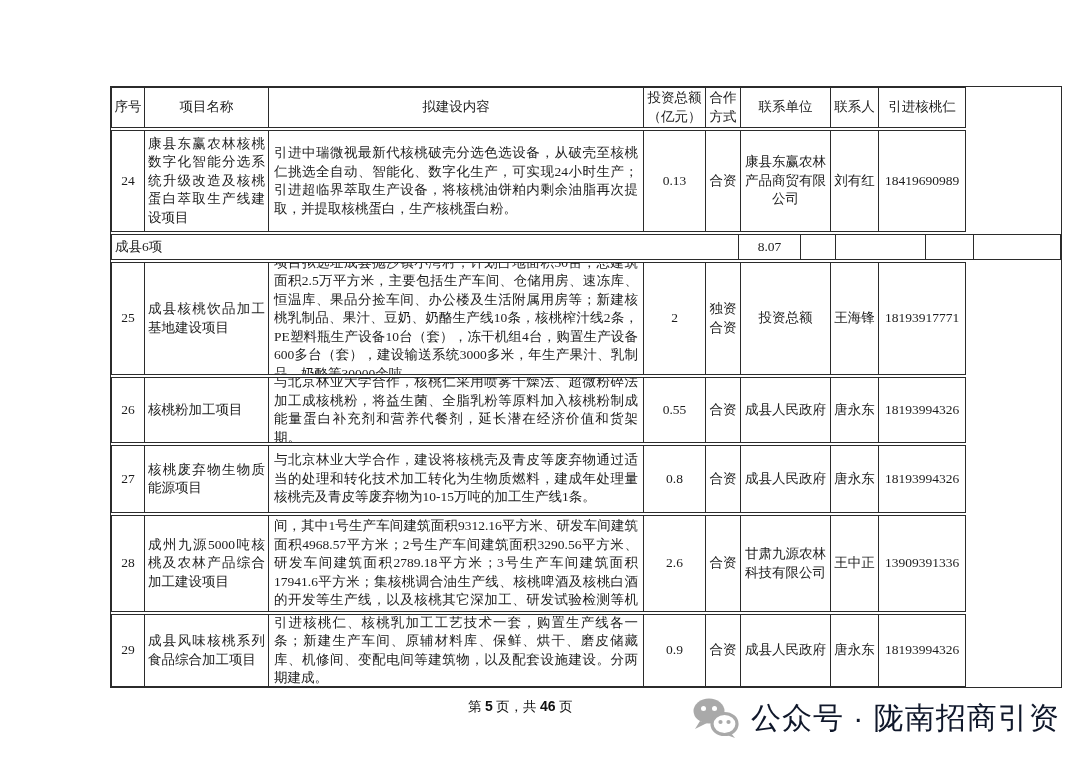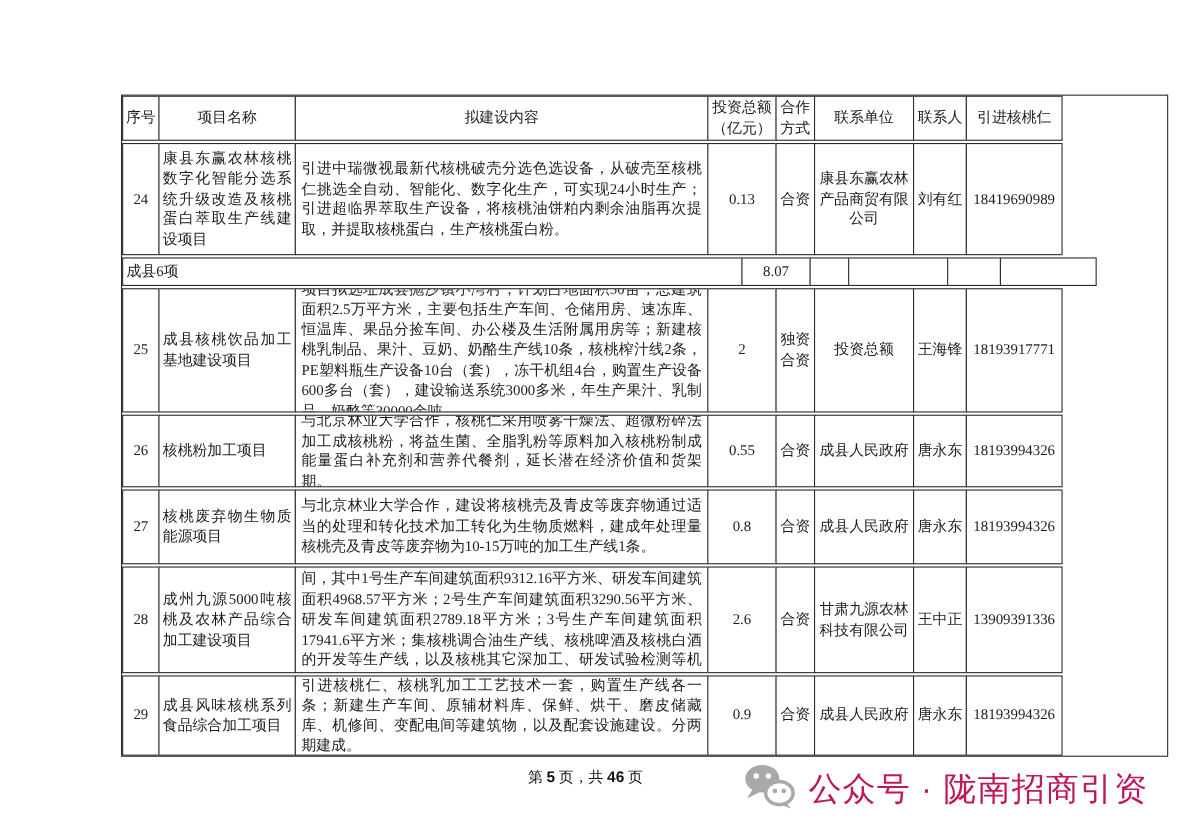--- a/index.html
+++ b/index.html
@@ -30,42 +30,42 @@
 
   
   .c1 { width:34px; }
   .c2 { width:125px; }
   .c3 { width:376px; }
   .c4 { width:63px; }
   .c5 { width:36px; }
   .c6 { width:91px; }
   .c7 { width:49px; }
   .c8 { width:88px; }
-  .cmerge { width:564px; }
+  .cmerge { width:628px; }
 
   
   .rh  { height:41px; }
   .r24 { height:102px; }
   .rs  { height:26px; }
   .r25 { height:113px; }
   .r26 { height:66px; }
   .r27 { height:68px; }
   .r28 { height:97px; }
   .r29 { height:73px; }
 
   .footer {
-    position:absolute; left:480px; top:697px;
+    position:absolute; left:468px; top:697px;
     font-size:13.5px; color:#111; white-space:nowrap;
   }
   .footer b { font-family:"Liberation Sans","DejaVu Sans",sans-serif; font-size:14px; }
 
   .watermark {
-    position:absolute; left:676px; top:694px;
-    display:flex; gap:11px;
-    color:#be185d;
+    position:absolute; left:692px; top:694px;
+    display:flex; align-items:center; gap:11px;
+    color:#0f172a;
   }
   .wm-text {
     font-family:"Liberation Sans","DejaVu Sans",sans-serif;
     font-size:30px; line-height:48px; letter-spacing:1px; white-space:nowrap;
   }
 </style>
 </head>
 <body>
 
 <div class="page">

